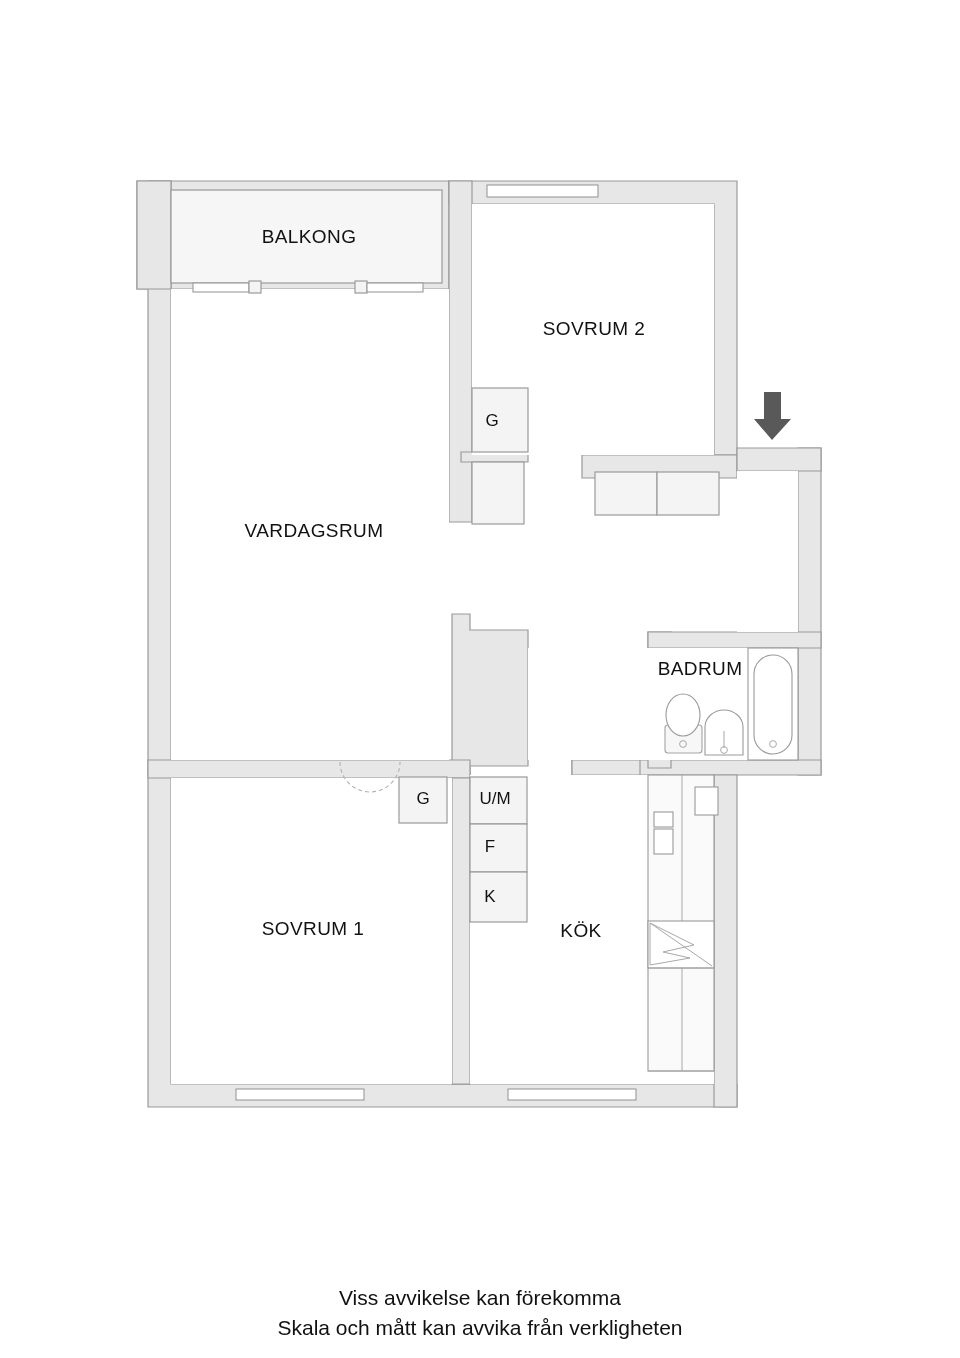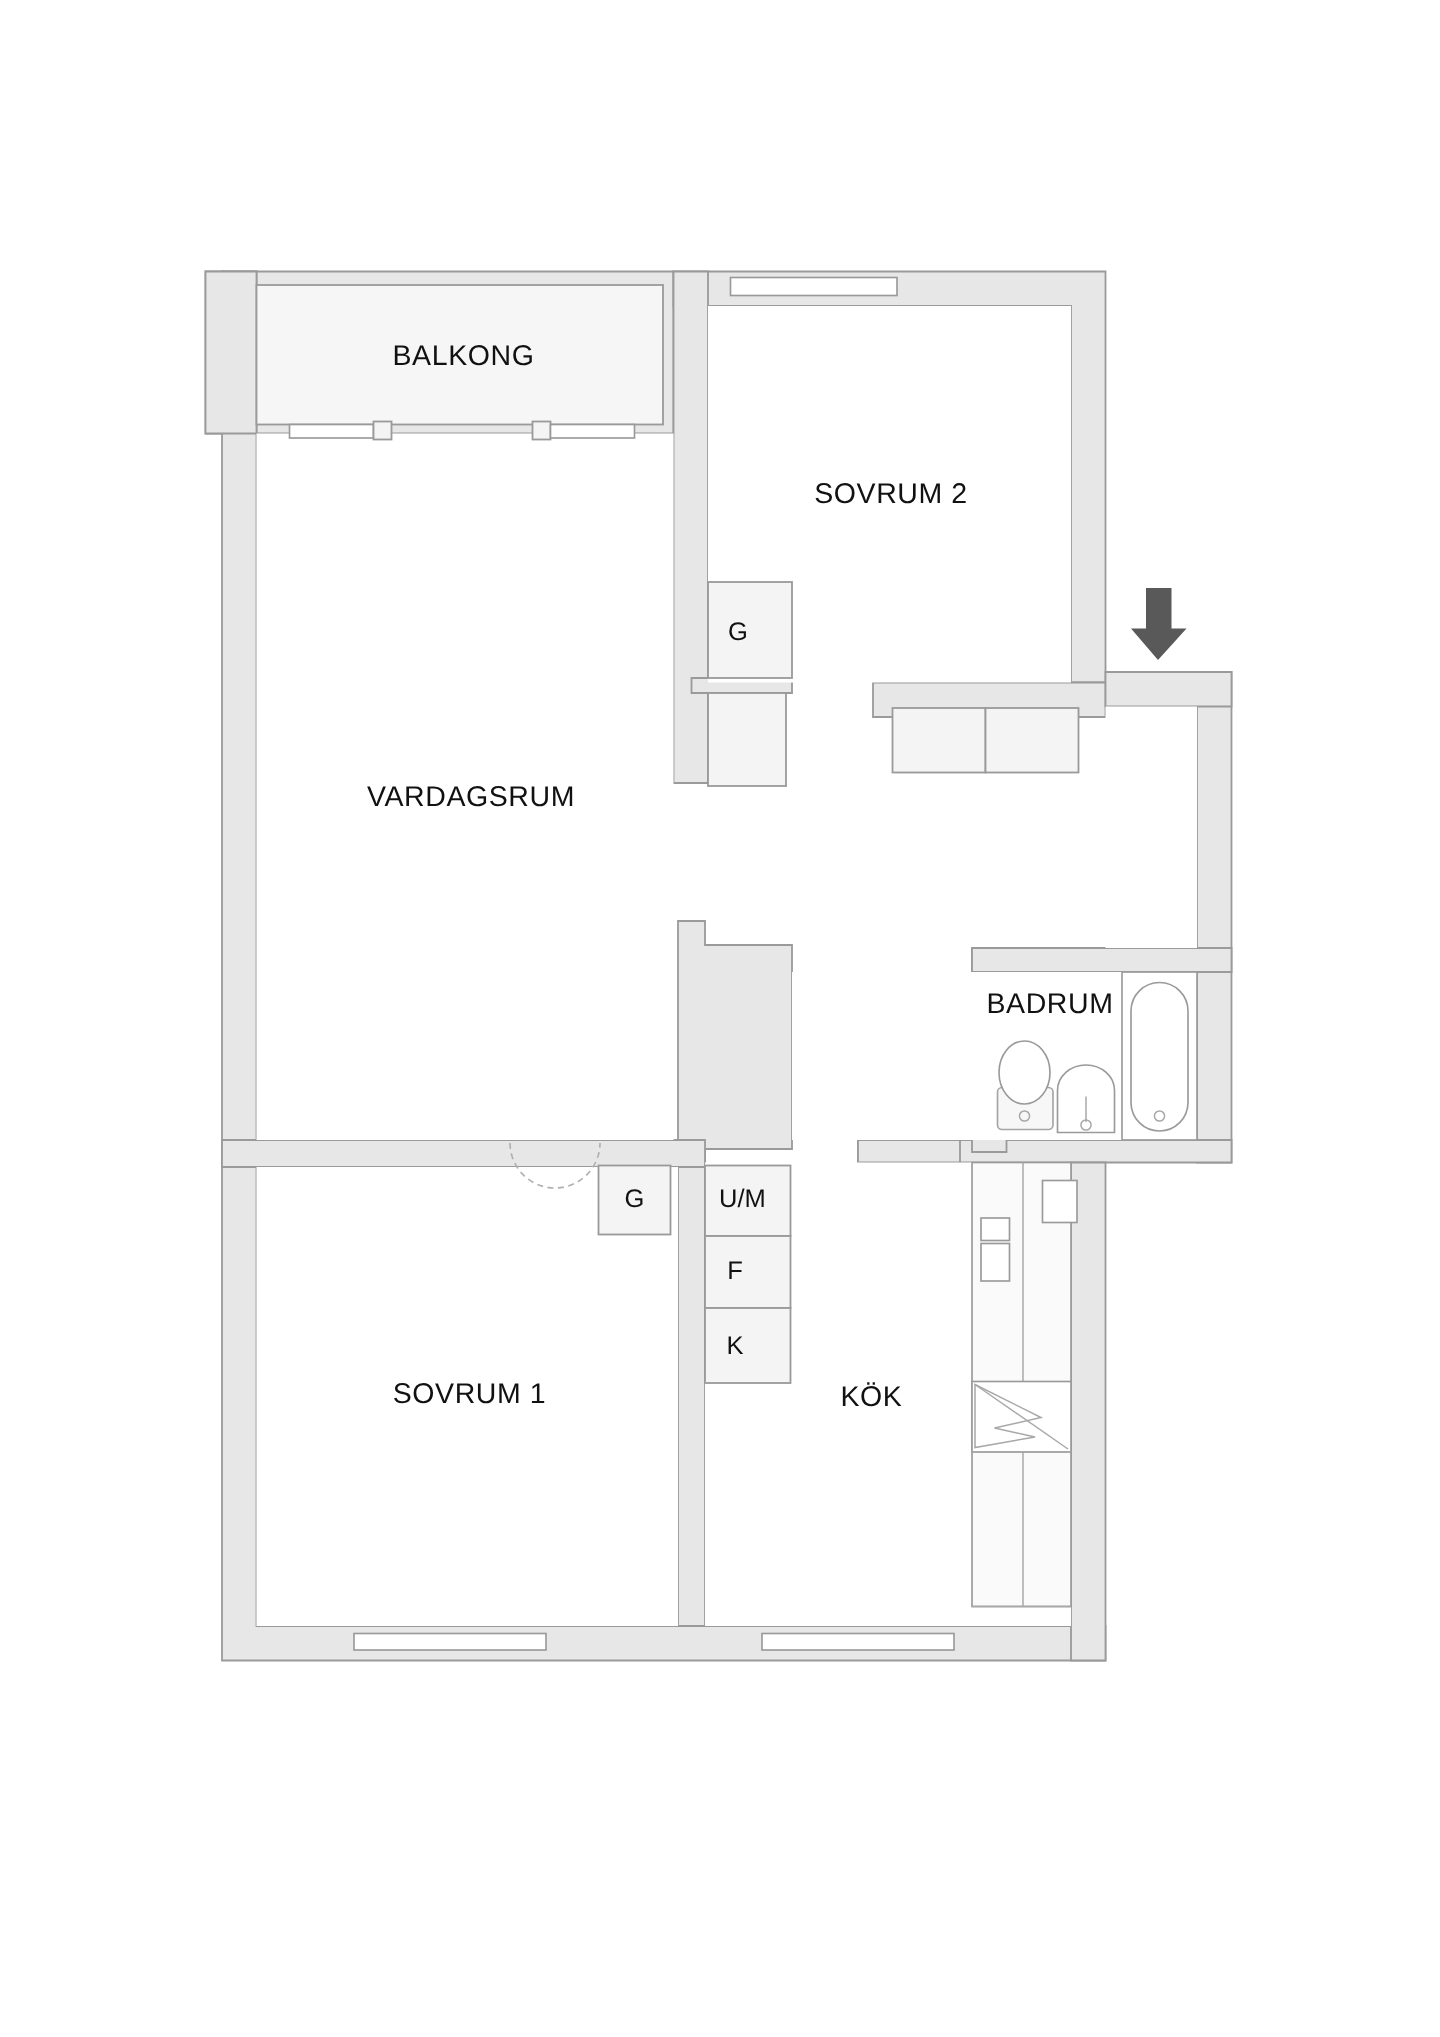--- a/index.html
+++ b/index.html
@@ -253,14 +253,18 @@
     <g>
       <text class="small-label" x="492" y="422">G</text>
       <text class="small-label" x="423" y="800">G</text>
       <text class="small-label" x="495" y="800">U/M</text>
       <text class="small-label" x="490" y="848">F</text>
       <text class="small-label" x="490" y="898">K</text>
     </g>
 
   </svg>
 
+  <div id="footer-block" class="footer-note">
+    <div>Viss avvikelse kan förekomma</div>
+    <div>Skala och mått kan avvika från verkligheten</div>
+  </div>
 
 </div>
 
 </body></html>

